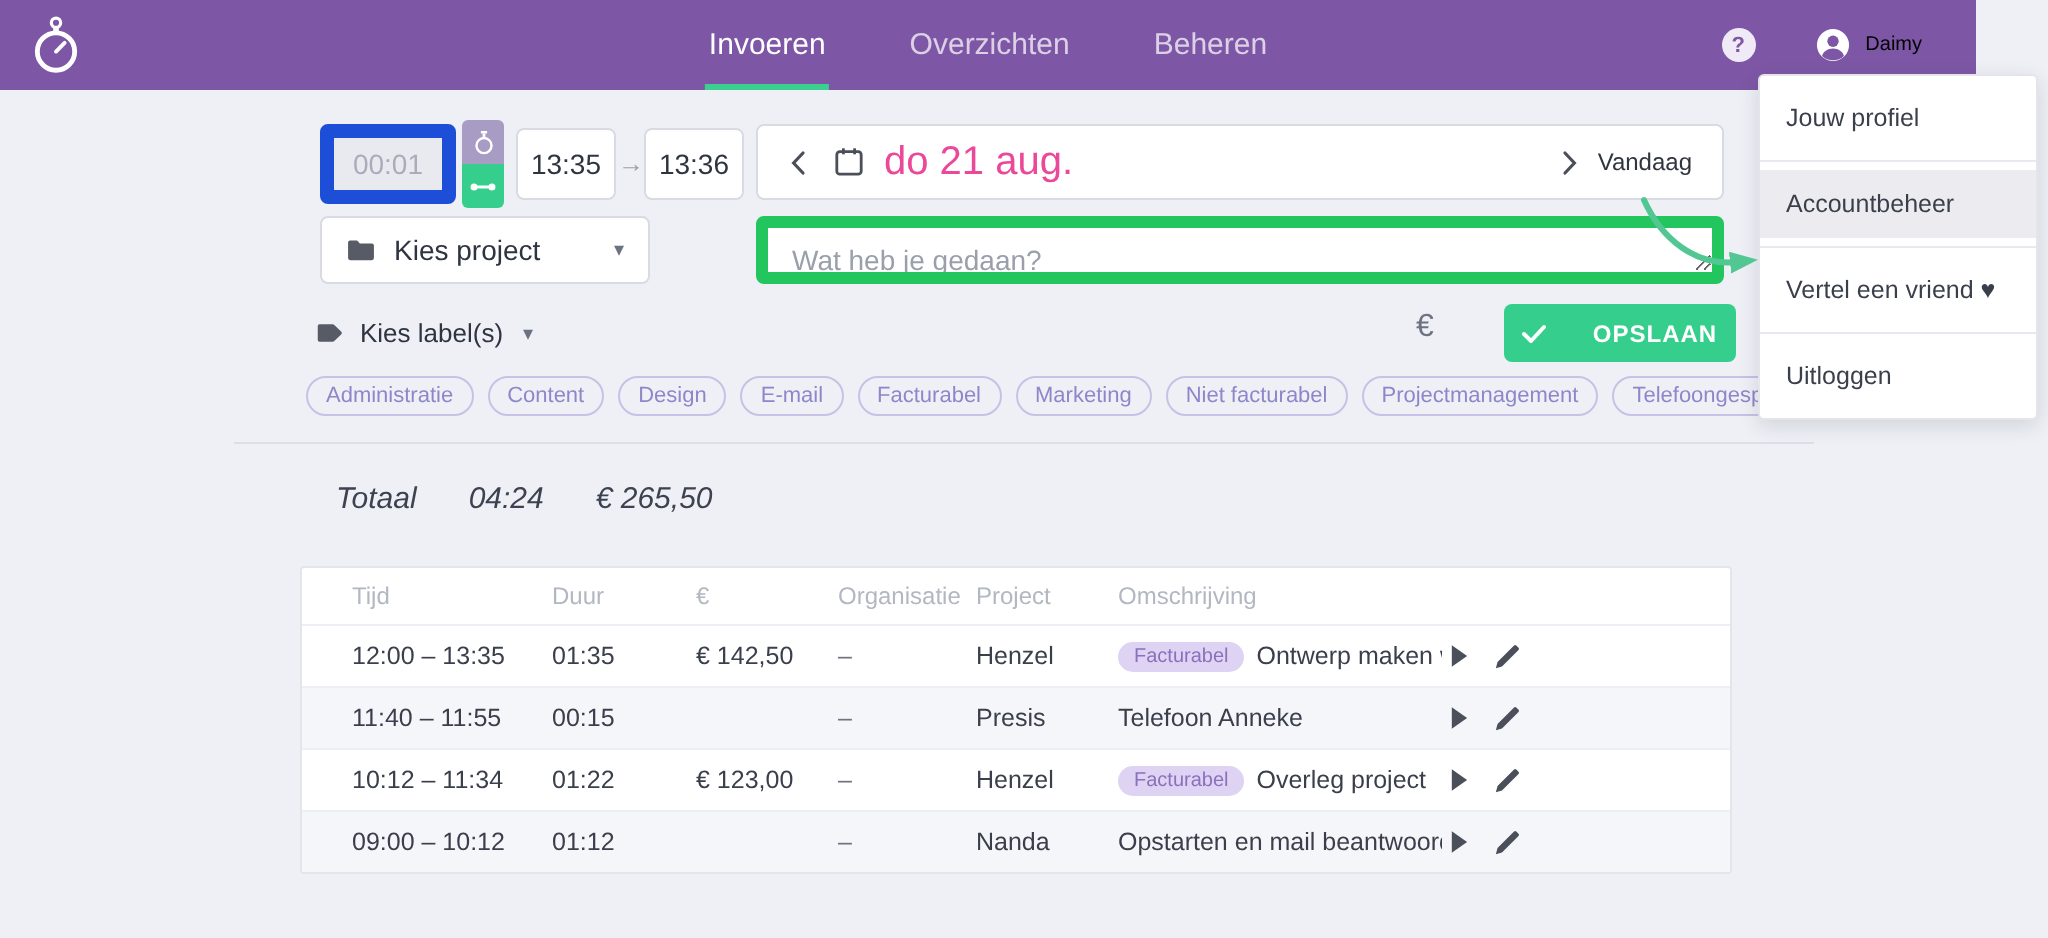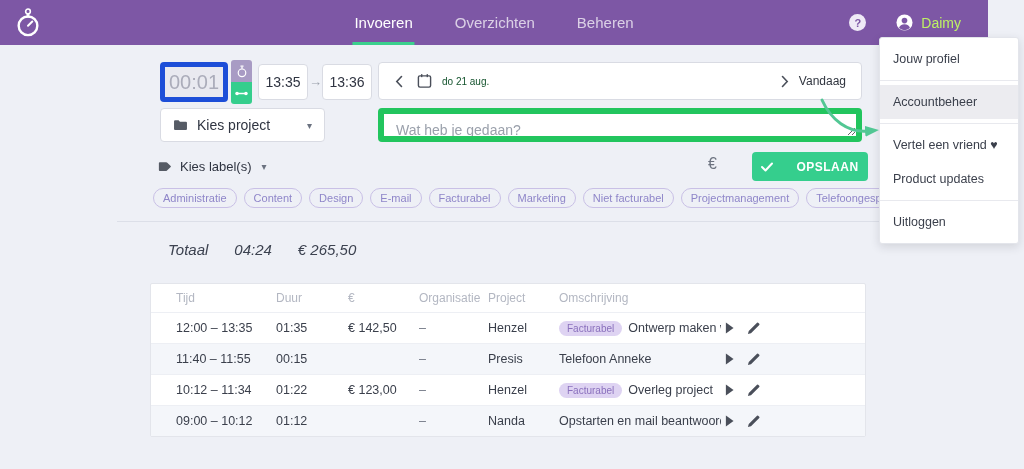--- a/index.html
+++ b/index.html
@@ -30,42 +30,42 @@
   .header-right {
     position:absolute; right:27px; top:0; height:45px;
     display:flex; align-items:center; gap:30px;
   }
   .help-circle {
     width:17px; height:17px; border-radius:50%; background:#efeaf6;
     color:#7d57a5; font-size:11px; font-weight:bold;
     display:flex; align-items:center; justify-content:center; cursor:pointer;
   }
   .user-chip { display:flex; align-items:center; gap:8px; cursor:pointer; }
-  .user-name { color:#bef264; font-size:14px; }
+  .user-name { color:#000000; font-size:10px; }
 
   
   .menu-panel {
     position:absolute; left:879px; top:37px; width:140px;
     background:#ffffff; border:1px solid #e3e5eb; border-radius:3px;
     box-shadow:0 3px 10px rgba(40,40,60,.14);
     padding:4px 0; z-index:50;
   }
   .menu-item {
     height:34px; line-height:34px; padding:0 13px;
     font-size:12.5px; color:#3a3f4b; white-space:nowrap; cursor:pointer;
   }
   .menu-item.highlighted { background:#ececf0; }
   .menu-sep { height:1px; background:#e8e9ee; margin:4px 0; }
 
   
   .timer-box {
     position:absolute; left:160px; top:62px; width:68px; height:40px;
-    background:#e9e9f0; border:5px solid #1d4ed8; border-radius:4px;
+    background:#e9e9f0; border:7px solid #1d4ed8; border-radius:4px;
     display:flex; align-items:center; justify-content:center;
-    color:#abacba; font-size:20px;
+    color:#abacba; font-size:14px;
   }
   .mode-toggle {
     position:absolute; left:231px; top:60px; width:21px; height:44px;
     border-radius:3px; overflow:hidden; cursor:pointer;
     display:flex; flex-direction:column;
   }
   .mode-top { flex:1; background:#a89bc4; display:flex; align-items:center; justify-content:center; }
   .mode-bottom { flex:1; background:#35ce8d; display:flex; align-items:center; justify-content:center; }
   .time-input {
     position:absolute; top:64px; width:50px; height:36px;
@@ -75,21 +75,21 @@
   }
   .time-start { left:258px; } .time-end { left:322px; }
   .time-arrow { position:absolute; left:309px; top:74px; color:#9aa0ab; font-size:13px; }
   .date-box {
     position:absolute; left:378px; top:62px; width:484px; height:38px;
     background:#fff; border:1px solid #d9dbe3; border-radius:4px;
     display:flex; align-items:center;
   }
   .date-prev { padding:0 14px 0 16px; display:flex; cursor:pointer; }
   .date-cal { margin-right:10px; display:flex; }
-  .date-label { font-size:10px; color:#14532d; }
+  .date-label { font-size:20px; color:#ec4899; }
   .date-next { margin-left:auto; padding:0 10px; display:flex; cursor:pointer; }
   .today-btn { font-size:12px; color:#30353f; padding-right:15px; cursor:pointer; }
 
   .project-select {
     position:absolute; left:160px; top:108px; width:165px; height:34px;
     background:#fff; border:1px solid #d9dbe3; border-radius:4px;
     display:flex; align-items:center; padding:0 12px; cursor:pointer;
   }
   .project-select .ps-label { font-size:14px; color:#2f3441; margin-left:9px; }
   .caret { margin-left:auto; color:#6b7280; font-size:10px; }
@@ -179,21 +179,20 @@
     </div>
   </div>
 </header>
 
 <div class="menu-panel">
   <div class="menu-item">Jouw profiel</div>
   <div class="menu-sep"></div>
   <div class="menu-item highlighted">Accountbeheer</div>
   <div class="menu-sep"></div>
   <div class="menu-item">Vertel een vriend ♥</div>
-  <div class="menu-item">Product updates</div>
   <div class="menu-sep"></div>
   <div class="menu-item">Uitloggen</div>
 </div>
 
 <div class="timer-box">00:01</div>
 
 <div class="mode-toggle">
   <div class="mode-top">
     <svg width="12" height="13" viewBox="0 0 14 15">
       <circle cx="7" cy="9" r="4.4" fill="none" stroke="#fff" stroke-width="1.4"></circle>

